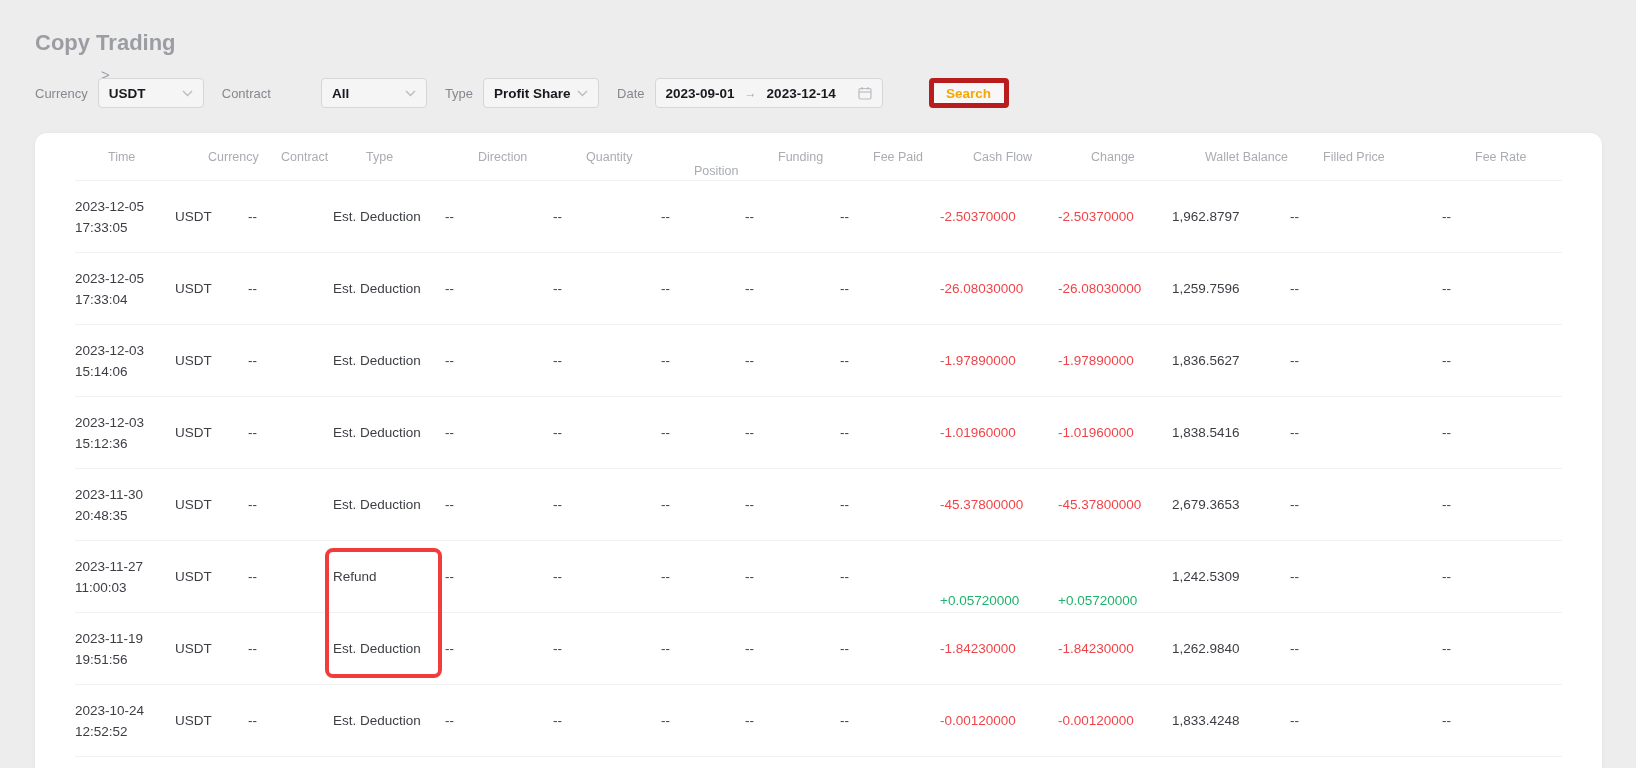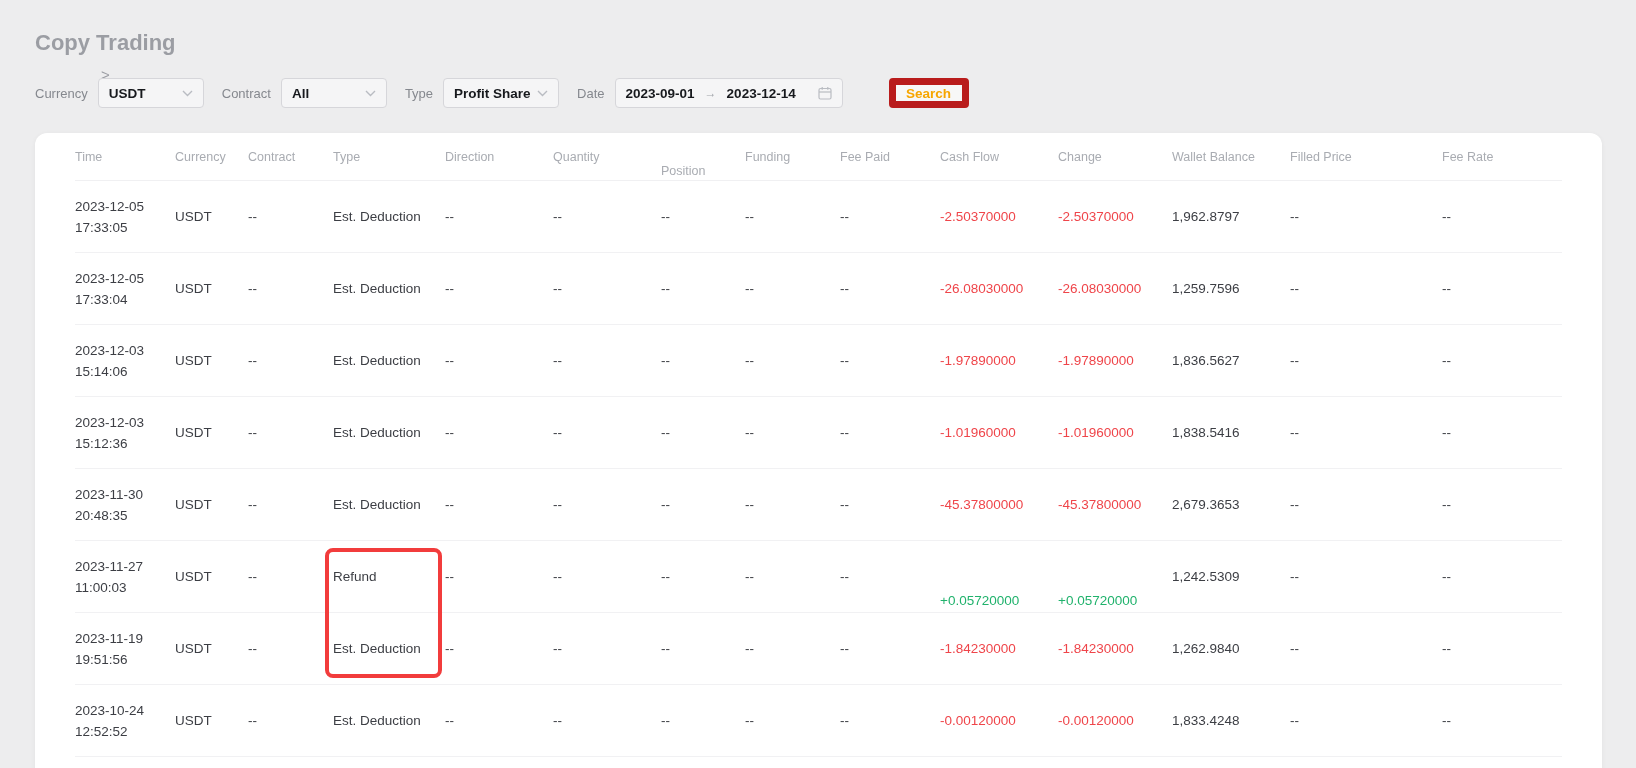--- a/index.html
+++ b/index.html
@@ -30,28 +30,28 @@
   .f-label { margin-right:10px; white-space:nowrap; }
   .f-box {
     height:30px; border:1px solid #d6d6da; border-radius:4px;
     display:flex; align-items:center; padding:0 10px;
     background:rgba(255,255,255,0.45);
     color:#17191d; font-weight:bold; font-size:13.5px;
     cursor:pointer; margin-right:18px; white-space:nowrap;
   }
   .f-box .chev { margin-left:auto; display:flex; align-items:center; }
   .w-currency { width:106px; }
-  .w-contract { width:106px; }
+  .w-contract { width:106px;margin-left:40px; }
   .w-type     { width:116px; }
   .date-box   { width:228px; cursor:default; }
   .date-box .d-arrow { color:#a2a5aa; font-weight:normal; font-size:12px; margin:0 10px; }
   .date-box .cal { margin-left:auto; display:flex; align-items:center; cursor:pointer; }
   .search-btn {
     height:30px; width:80px; margin-left:28px;
-    border:7px solid #b91c1c; border-radius:4px;
+    border:5px solid #b91c1c; border-radius:4px;
     background:rgba(255,255,255,0.55);
     font-weight:bold; font-size:13.5px;
     display:flex; align-items:center; justify-content:center;
     cursor:pointer;
   }
 
   
   .card {
     position:absolute; left:35px; top:133px; width:1567px; height:660px;
     background:#ffffff; border-radius:12px;
@@ -137,21 +137,21 @@
         <line x1="9.8" y1="1" x2="9.8" y2="3.8" stroke="#b9bcc2" stroke-width="1.2"></line>
       </svg>
     </span>
   </div>
 
   <button class="search-btn" style="color: rgb(247, 166, 0);">Search</button>
 </div>
 
 <div class="card">
   <div class="thead">
-      <div class="cell" style="flex-basis: 100px;"><span>Time</span></div>
+      <div class="cell" style="flex-basis: 100px; margin-left: 33px;"><span>Time</span></div>
       <div class="cell" style="flex-basis: 73px;"><span>Currency</span></div>
       <div class="cell" style="flex-basis: 85px;"><span>Contract</span></div>
       <div class="cell" style="flex-basis: 112px;"><span>Type</span></div>
       <div class="cell" style="flex-basis: 108px;"><span>Direction</span></div>
       <div class="cell" style="flex-basis: 108px;"><span>Quantity</span></div>
       <div class="cell" style="flex-basis: 84px; margin-top: 28px;"><span>Position</span></div>
       <div class="cell" style="flex-basis: 95px;"><span class="dashed">Funding</span></div>
       <div class="cell" style="flex-basis: 100px;"><span>Fee Paid</span></div>
       <div class="cell" style="flex-basis: 118px;"><span class="dashed">Cash Flow</span></div>
       <div class="cell" style="flex-basis: 114px;"><span class="dashed">Change</span></div>

